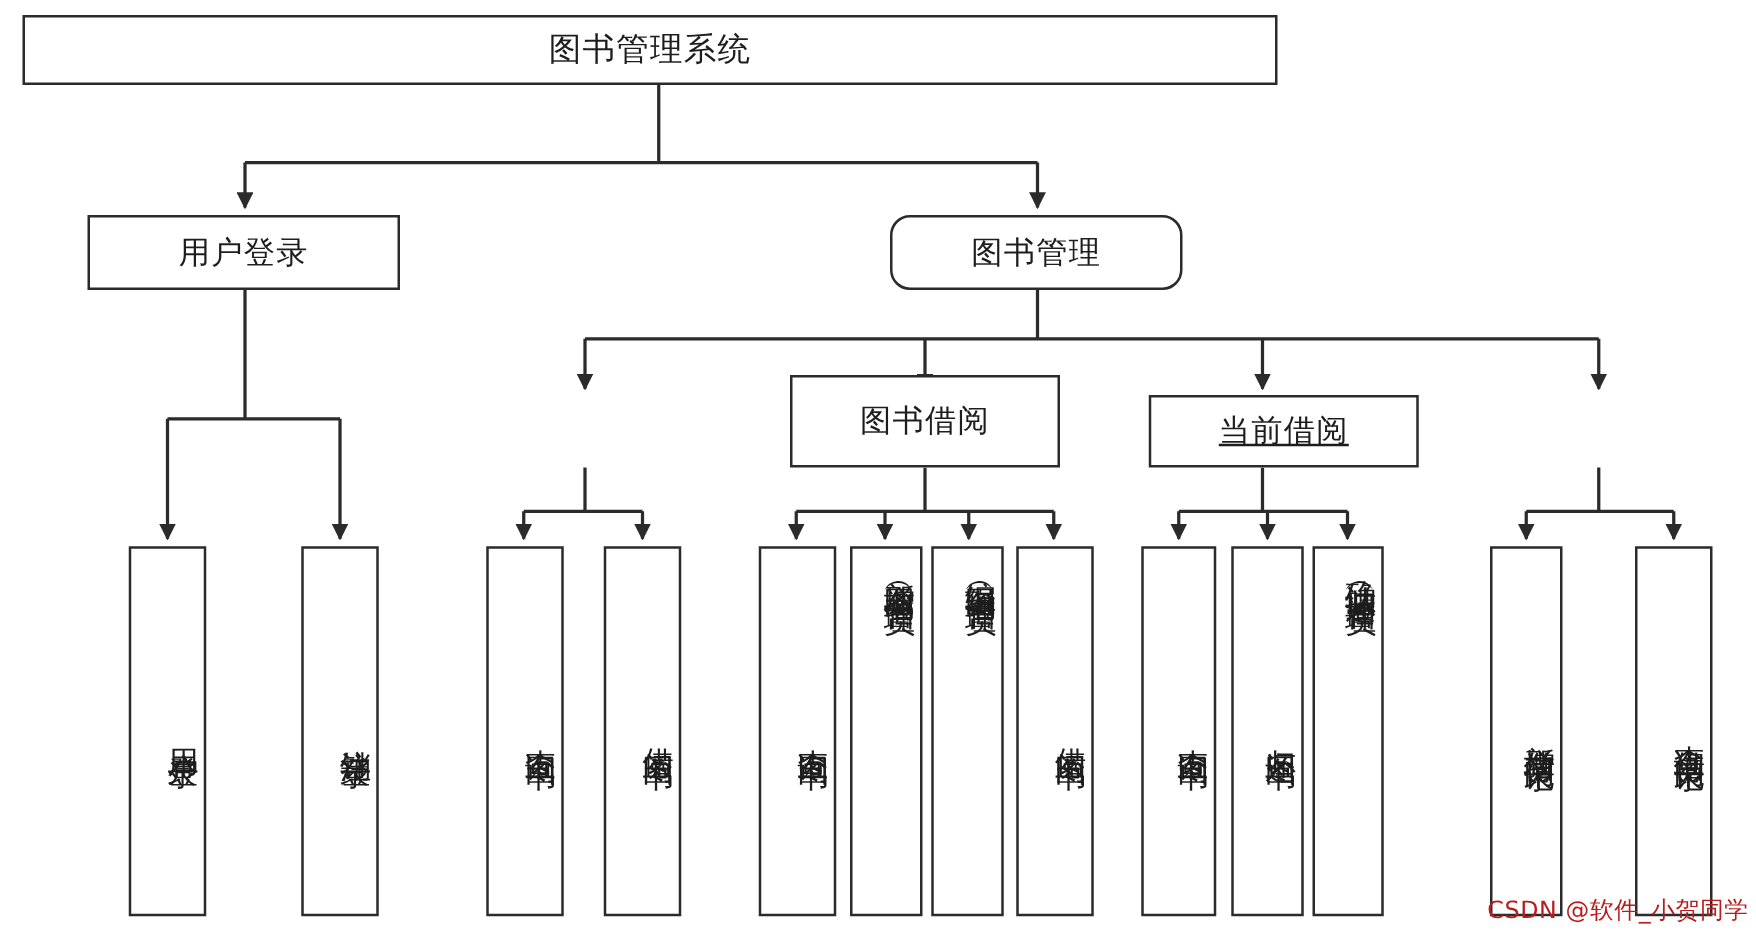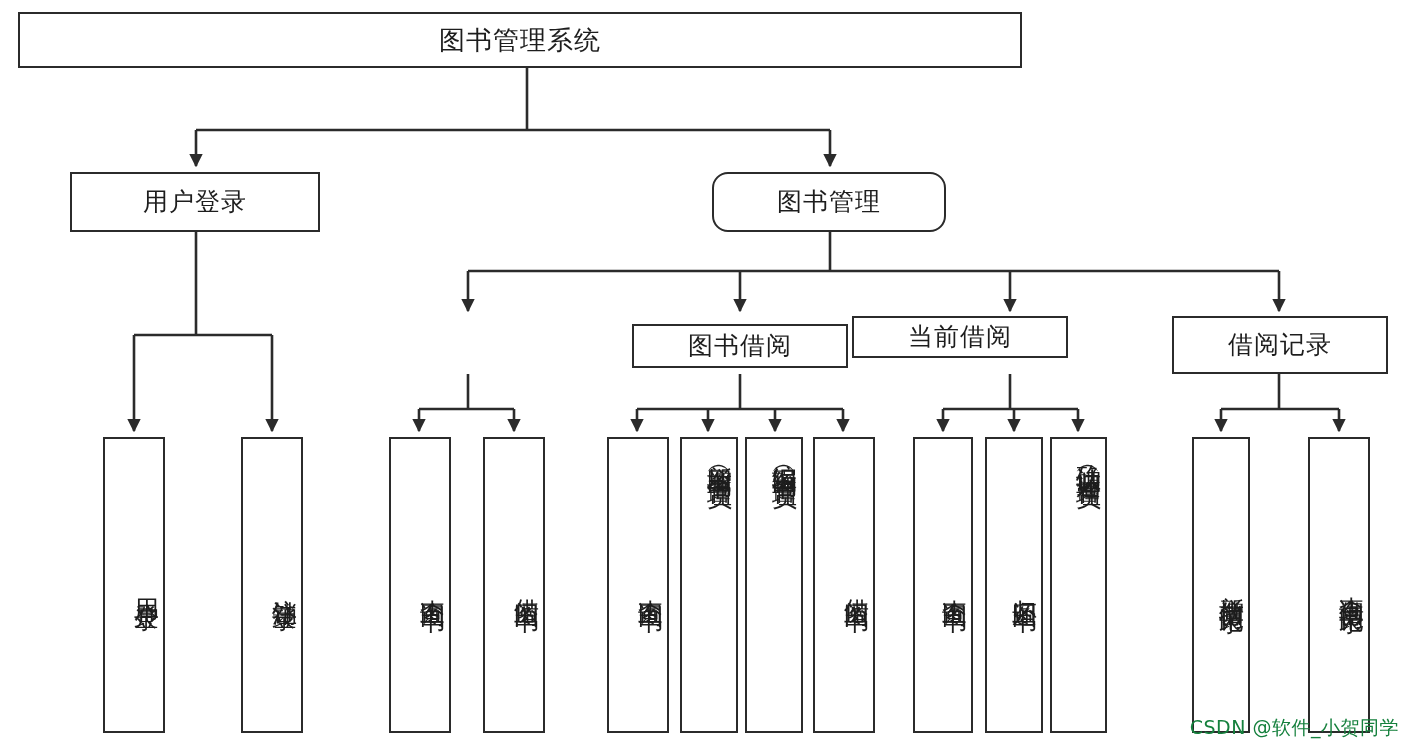--- a/index.html
+++ b/index.html
@@ -67,21 +67,21 @@
   }
   .node.vert.top > .vlabel {
     margin-top: 0;
     margin-bottom: auto;
   }
   .watermark {
     position: absolute;
     right: 6px;
     bottom: 6px;
     font-size: 19px;
-    color: #15803d;
+    color: #b91c1c;
     letter-spacing: 0.5px;
     white-space: nowrap;
     margin-top: 27px;
   }
 </style>
 </head>
 <body>
 
 <div id="canvas">
 
@@ -139,28 +139,25 @@
     <span>图书管理系统</span>
   </div>
 
   <div class="node horiz" style="left:70px; top:172px; width:250px; height:60px;">
     <span>用户登录</span>
   </div>
   <div class="node horiz" style="left:712px; top:172px; width:234px; height:60px;border-radius:16px;">
     <span>图书管理</span>
   </div>
 
-  <div class="node horiz" style="left:632px; top:324px; width:216px; height:44px;">
+  <div class="node horiz" style="left:632px; top:300px; width:216px; height:74px;">
     <span>图书借阅</span>
   </div>
-  <div class="node horiz" style="left:852px; top:316px; width:216px; height:42px;">
+  <div class="node horiz" style="left:919px; top:316px; width:216px; height:58px;text-decoration:underline;">
     <span>当前借阅</span>
-  </div>
-  <div class="node horiz" style="left:1172px; top:316px; width:216px; height:58px;">
-    <span>借阅记录</span>
   </div>
 
   <div class="node vert mid" style="left:103px; top:437px; width:62px; height:296px;">
     <span class="vlabel">用户登录</span>
   </div>
   <div class="node vert mid" style="left:241px; top:437px; width:62px; height:296px;">
     <span class="vlabel">注销登录</span>
   </div>
 
   <div class="node vert mid" style="left:389px; top:437px; width:62px; height:296px;">

